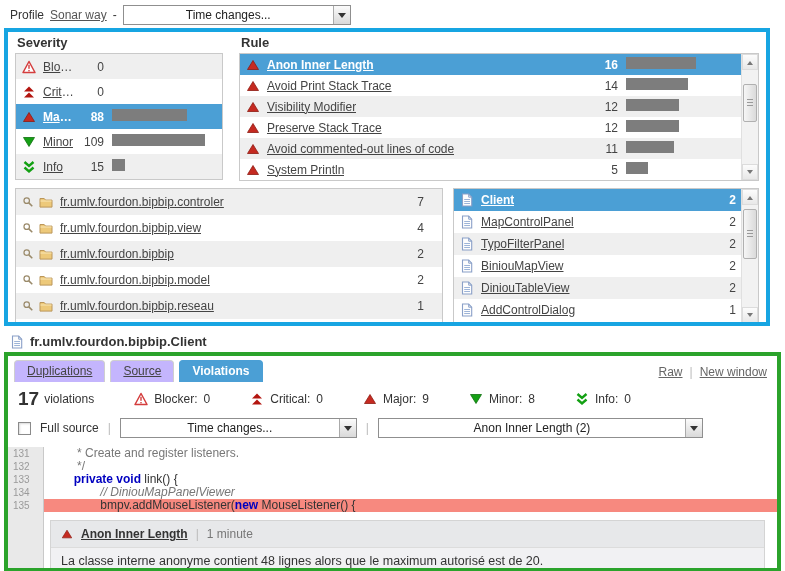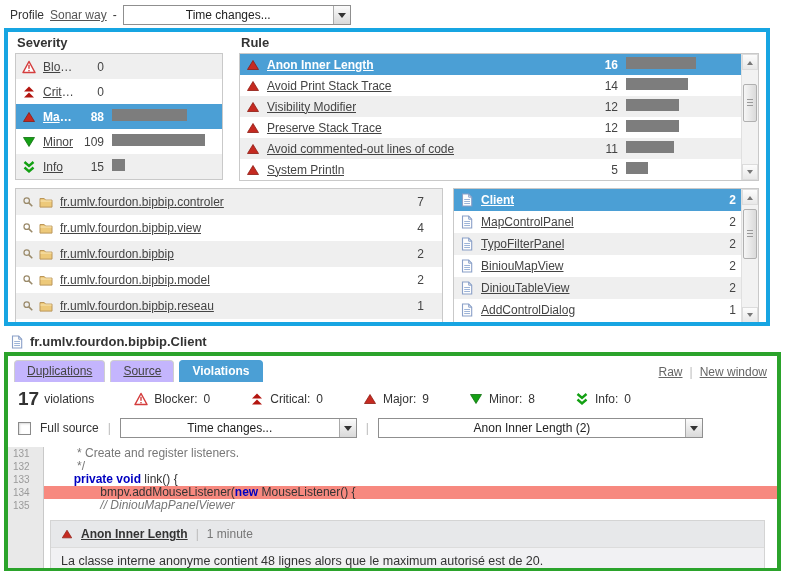--- a/index.html
+++ b/index.html
@@ -487,22 +487,22 @@
       <div class="gnum">131</div>
       <div class="gnum">132</div>
       <div class="gnum">133</div>
       <div class="gnum">134</div>
       <div class="gnum">135</div>
     </div>
     <div class="content-col">
       <div class="code-line cm"><span>         * Create and register listeners.</span></div>
       <div class="code-line cm"><span>         */</span></div>
       <div class="code-line"><span>        </span><span class="kw">private void</span><span> link() {</span></div>
+      <div class="code-line"><span>                </span><span class="cmi">// DiniouMapPanelViewer</span></div>
       <div class="code-line hl"><span>                bmpv.addMouseListener(</span><span class="kw">new</span><span> MouseListener() {</span></div>
-      <div class="code-line"><span>                </span><span class="cmi">// DiniouMapPanelViewer</span></div>
 
       <div class="violation-box">
         <div class="v-head">
           <svg class="ic12">
               <use href="#i-major"></use>
             </svg>
           <span class="v-rule">Anon Inner Length</span>
           <span class="sep">|</span>
           <span class="v-age">1 minute</span>
         </div>

